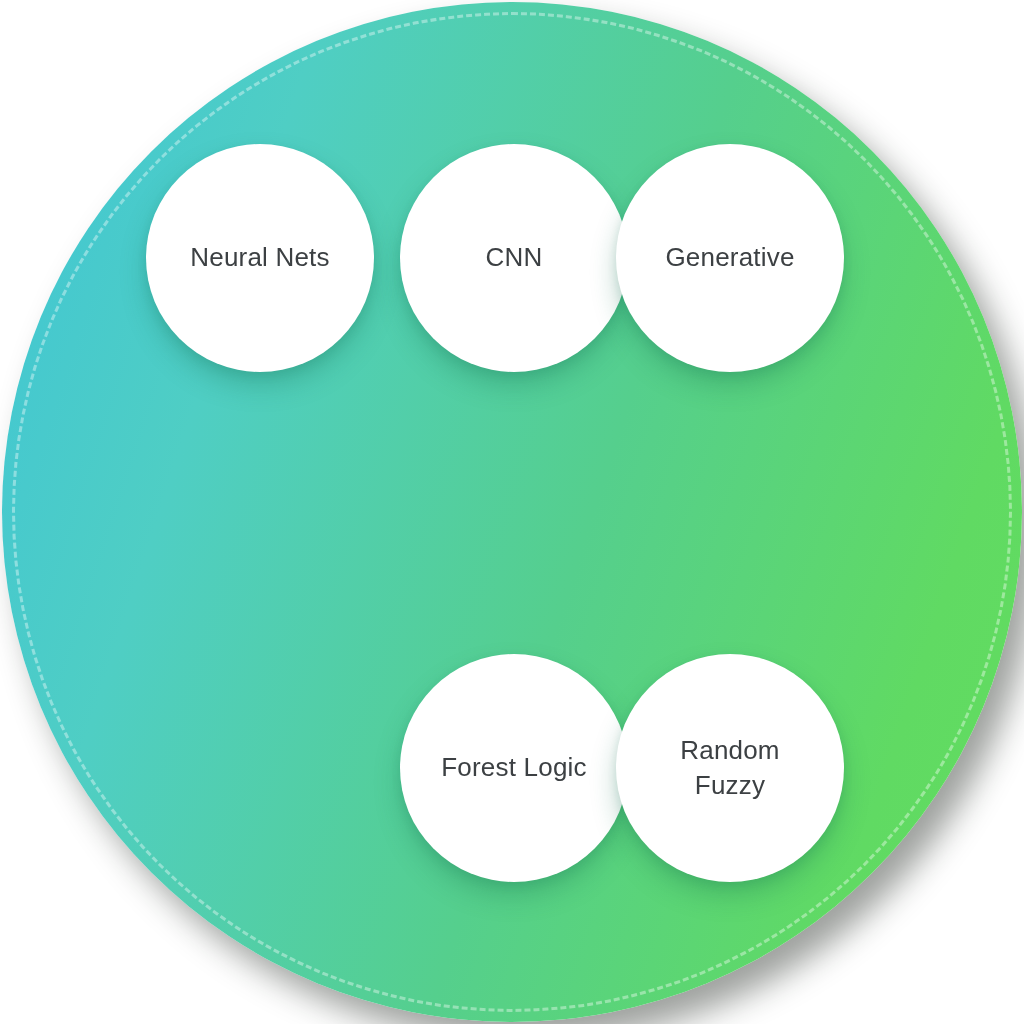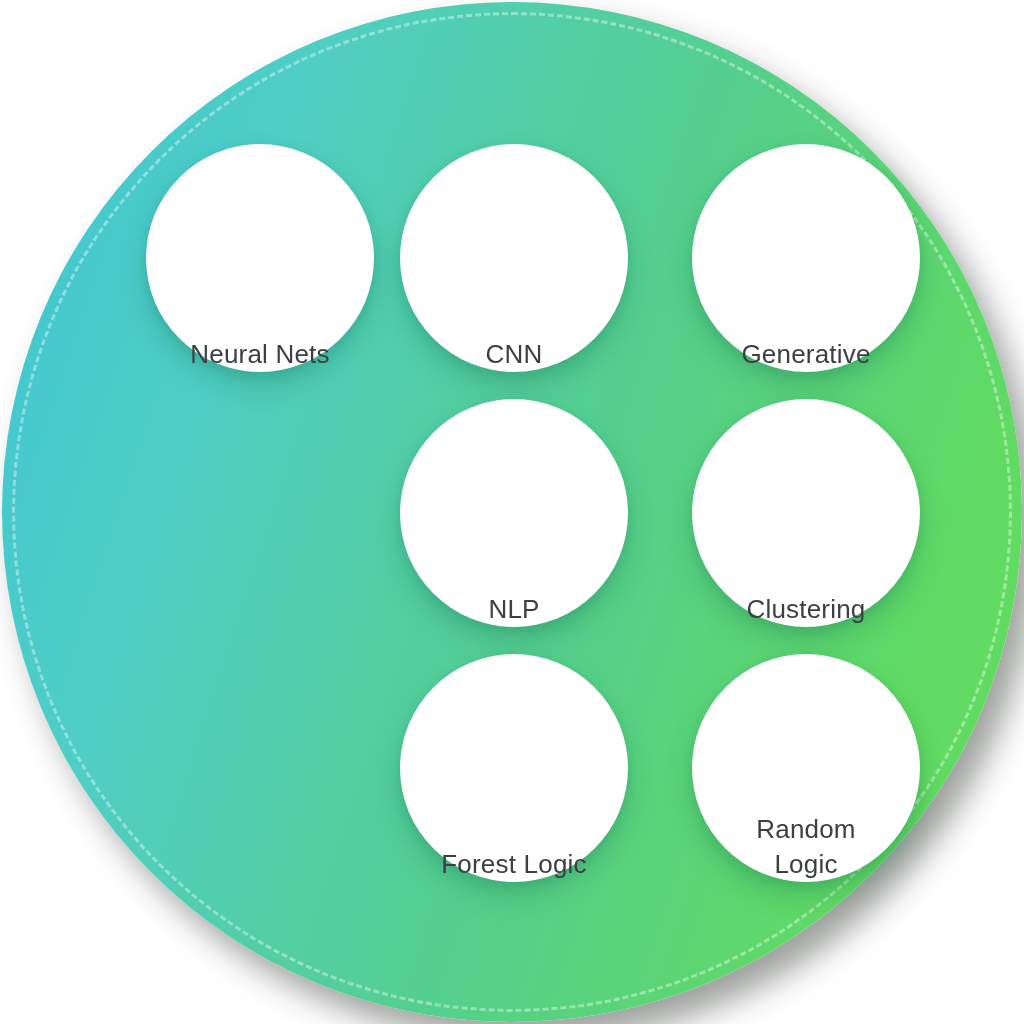--- a/index.html
+++ b/index.html
@@ -37,37 +37,37 @@
     border-radius: 50%;
     pointer-events: none;
   }
   .node {
     position: absolute;
     width: 228px;
     height: 228px;
     border-radius: 50%;
     background: #ffffff;
     display: flex;
-    align-items: flex-end;
+    align-items: center;
     justify-content: center;
     text-align: center;
     box-shadow: 0 14px 26px rgba(20, 110, 80, 0.28),
                 0 4px 10px rgba(20, 110, 80, 0.12);
   }
   .node .label {
     max-width: 160px;
     font-size: 26px;
     line-height: 1.35;
     color: #3c4043;
     letter-spacing: 0.2px;
   }
   
   .c1 { left: 144px; }
   .c2 { left: 398px; }
-  .c3 { left: 690px; }
+  .c3 { left: 614px; }
   .r1 { top: 142px; }
   .r2 { top: 397px; }
   .r3 { top: 652px; }
 </style>
 </head>
 <body>
 
 <div class="canvas">
   <div class="big-circle">
     <div class="dash-ring"></div>
@@ -75,27 +75,21 @@
     <div class="node c1 r1">
       <span class="label">Neural Nets</span>
     </div>
     <div class="node c2 r1">
       <span class="label">CNN</span>
     </div>
     <div class="node c3 r1">
       <span class="label">Generative</span>
     </div>
 
-    <div class="node c2 r2">
-      <span class="label">NLP</span>
-    </div>
-    <div class="node c3 r2">
-      <span class="label">Clustering</span>
-    </div>
 
     <div class="node c2 r3">
       <span class="label">Forest Logic</span>
     </div>
     <div class="node c3 r3">
-      <span class="label">Random Logic</span>
+      <span class="label">Random Fuzzy</span>
     </div>
   </div>
 </div>
 
 </body></html>

